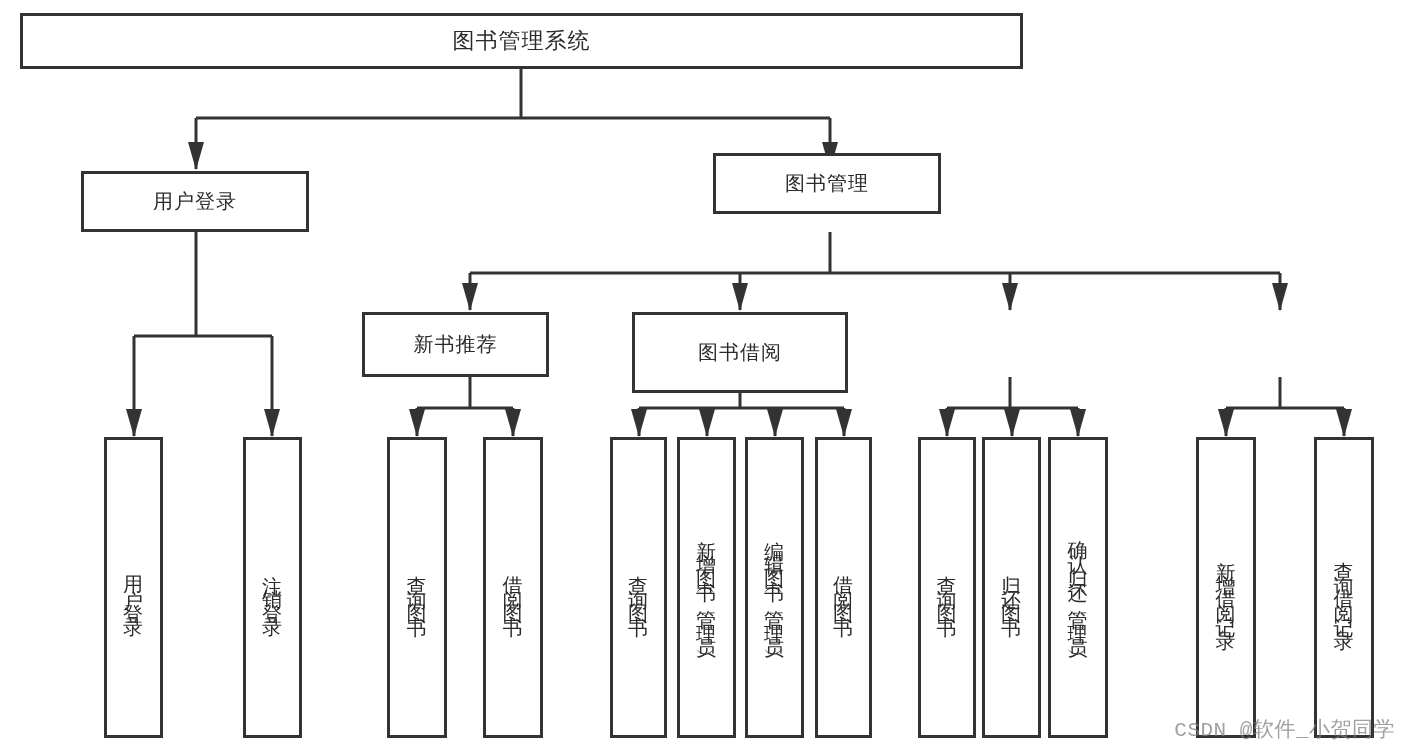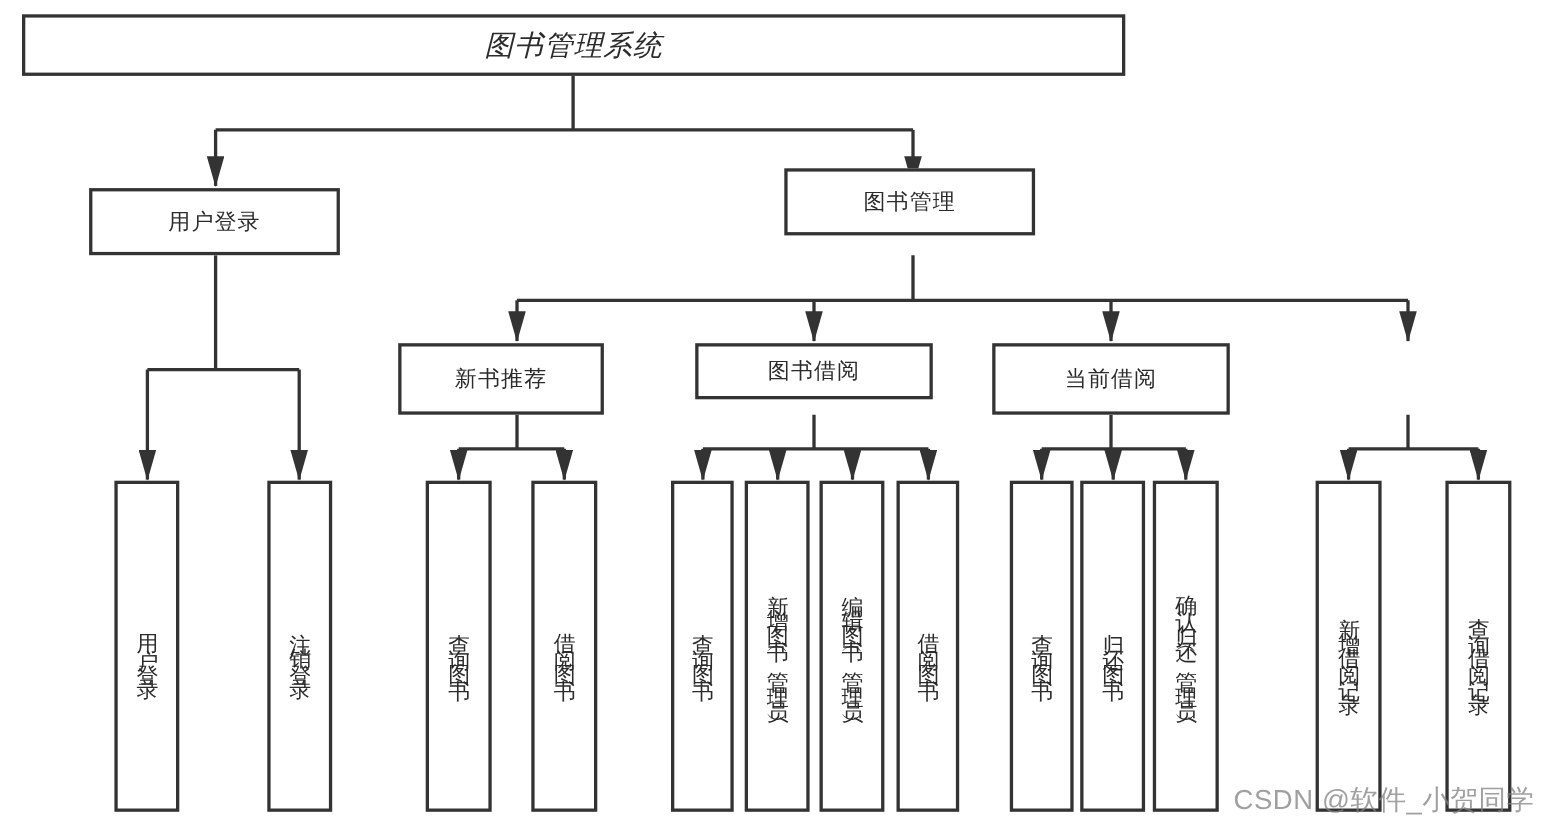--- a/index.html
+++ b/index.html
@@ -18,34 +18,35 @@
     box-sizing:border-box;
     background:#ffffff;
     border:3px solid #333333;
     display:flex;
     align-items:center;
     justify-content:center;
     text-align:center;
     color:#2b2b2b;
   }
   .h { font-size:20px; letter-spacing:1px; white-space:nowrap; }
-  .root-box { font-size:26px;font-style:italic; }
+  .root-box { font-size:22px; }
   .v {
     writing-mode:vertical-rl;
     font-size:20px;
     letter-spacing:14px;
     line-height:1;
   }
   #watermark {
     position:absolute;
     right:10px; bottom:4px;
-    font-size:25px;
+    font-size:21px;
     color:rgba(128,128,128,0.75);
     letter-spacing:0.5px;
     white-space:nowrap;
+    font-family:Liberation Mono, monospace;
   }
 </style>
 </head>
 <body>
 
 <div id="stage">
 
   <svg id="wires" viewBox="0 0 1405 747" xmlns="http://www.w3.org/2000/svg">
     <defs>
       <marker id="arrow" viewBox="0 0 28 16" refX="27" refY="8" markerWidth="28" markerHeight="16" markerUnits="userSpaceOnUse" orient="auto">
@@ -88,22 +89,21 @@
     <line class="ln" x1="1226" y1="408" x2="1226" y2="436" marker-end="url(#arrow)"></line>
     <line class="ln" x1="1344" y1="408" x2="1344" y2="436" marker-end="url(#arrow)"></line>
   </svg>
 
   <div class="box h root-box" style="left:20px;top:13px;width:1003px;height:56px">图书管理系统</div>
 
   <div class="box h" style="left:81px;top:171px;width:228px;height:61px">用户登录</div>
   <div class="box h" style="left:713px;top:153px;width:228px;height:61px">图书管理</div>
 
   <div class="box h" style="left:362px;top:312px;width:187px;height:65px">新书推荐</div>
-  <div class="box h" style="left:632px;top:312px;width:216px;height:51px">图书借阅</div>
-  <div class="box h" style="left:902px;top:312px;width:216px;height:65px">当前借阅</div>
+  <div class="box h" style="left:632px;top:312px;width:216px;height:81px">图书借阅</div>
 
   <div class="box v" style="left:104px;top:437px;width:59px;height:301px">用户登录</div>
   <div class="box v" style="left:243px;top:437px;width:59px;height:301px">注销登录</div>
 
   <div class="box v" style="left:387px;top:437px;width:60px;height:301px">查询图书</div>
   <div class="box v" style="left:483px;top:437px;width:60px;height:301px">借阅图书</div>
 
   <div class="box v" style="left:610px;top:437px;width:57px;height:301px">查询图书</div>
   <div class="box v" style="left:677px;top:437px;width:59px;height:301px">新增图书（管理员）</div>
   <div class="box v" style="left:745px;top:437px;width:59px;height:301px">编辑图书（管理员）</div>

